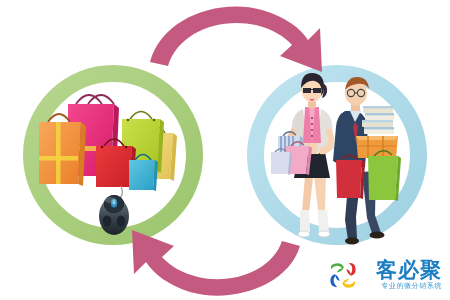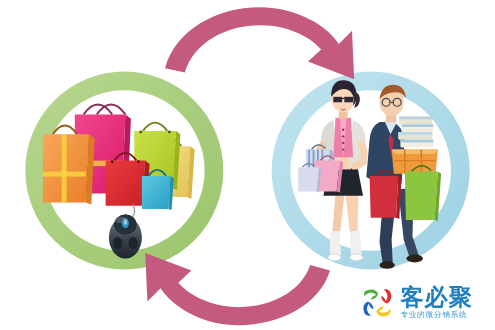--- a/index.html
+++ b/index.html
@@ -26,21 +26,21 @@
     height: 300px;
   }
   .logo-block {
     position: absolute;
     left: 326px;
     top: 254px;
     width: 122px;
     height: 42px;
     display: flex;
     align-items: center;
-    gap: 4px;
+    gap: 16px;
   }
   .logo-mark {
     width: 34px;
     height: 34px;
     flex: 0 0 34px;
   }
   .logo-text {
     display: flex;
     flex-direction: column;
     justify-content: center;
@@ -48,27 +48,27 @@
   }
   .logo-title {
     font-family: "DejaVu Sans", "Liberation Sans", sans-serif;
     font-size: 21px;
     font-weight: bold;
     color: #1d7fc3;
     letter-spacing: 1px;
     white-space: nowrap;
   }
   .logo-sub {
-    font-family: Liberation Serif, serif;
+    font-family: Liberation Mono, monospace;
     font-size: 7px;
     color: #3c9ad4;
     letter-spacing: 0.6px;
     margin-top: 2px;
     white-space: nowrap;
-    text-align: left;
+    text-align: right;
   }
 </style>
 </head>
 <body>
 
 <div id="stage">
   <svg viewBox="0 0 450 300" xmlns="http://www.w3.org/2000/svg">
     <defs>
       <linearGradient id="gOrange" x1="0" y1="0" x2="1" y2="1">
         <stop offset="0%" stop-color="#f8a85a"></stop>

